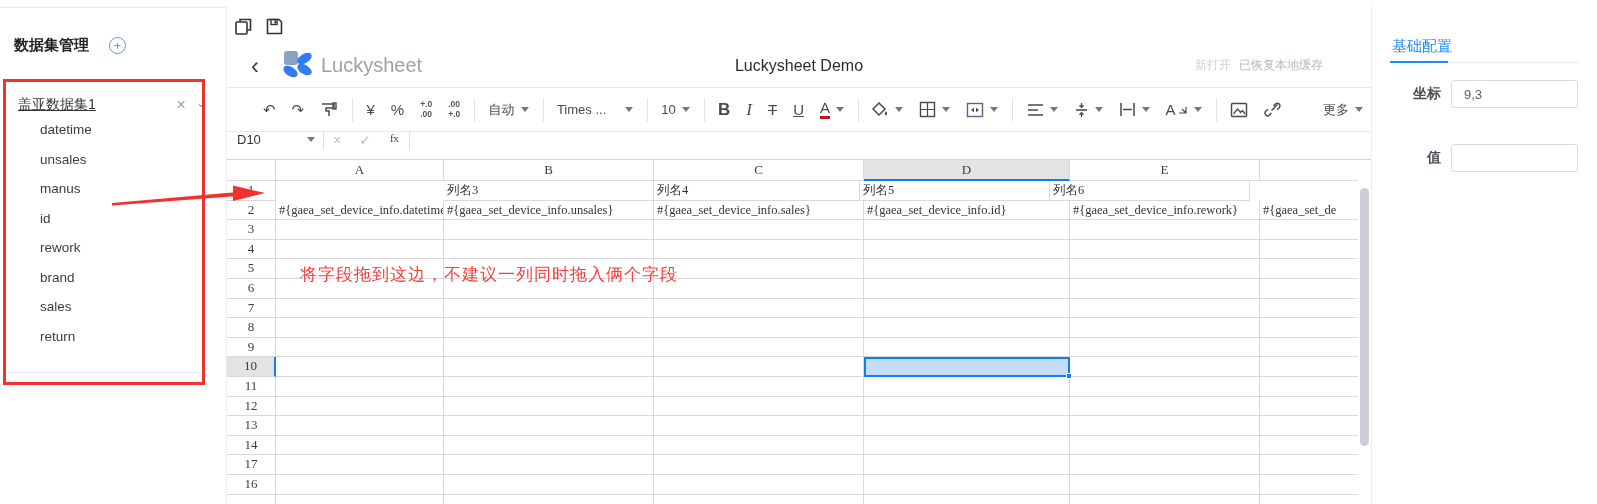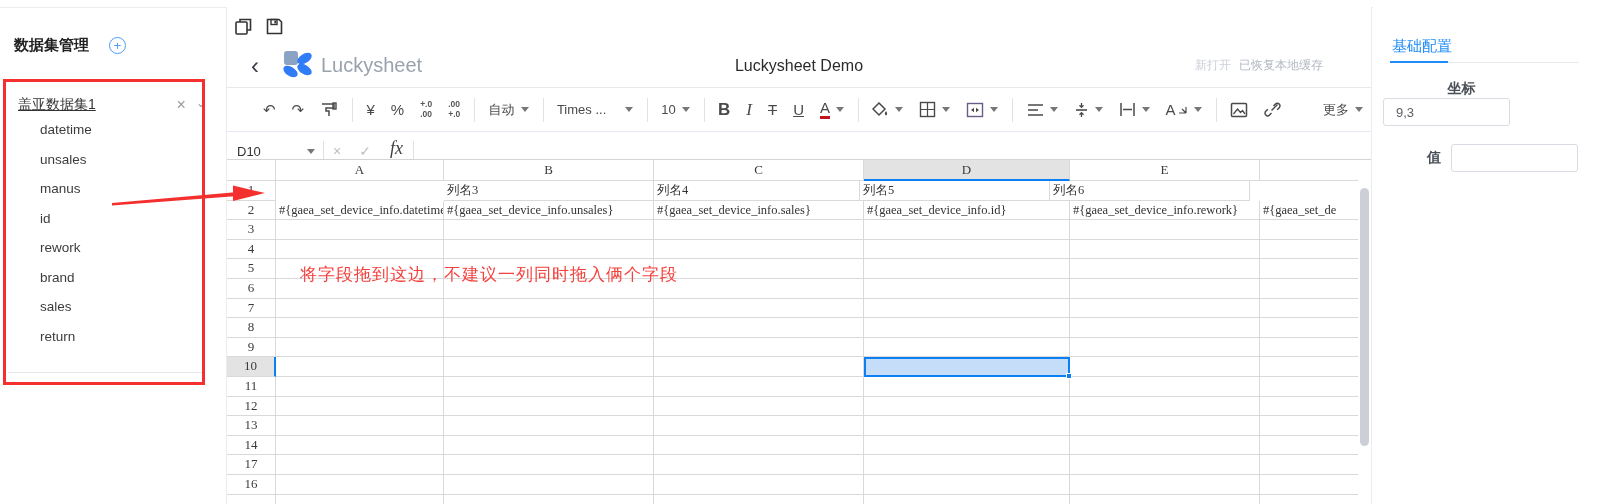--- a/index.html
+++ b/index.html
@@ -50,26 +50,26 @@
   .dec-icon { display:flex; flex-direction:column; font-size:8.5px; line-height:1.1; font-weight:bold; color:#555; }
   .b-bold { font-weight:bold; font-size:17px; }
   .b-italic { font-style:italic; font-family:"Liberation Serif",serif; font-size:17px; }
   .b-strike { text-decoration:line-through; font-size:15px; }
   .b-under { text-decoration:underline; font-size:15px; }
   .b-color { font-size:15px; border-bottom:3px solid #c0131c; line-height:1.1; }
   .font-dd { width:62px; overflow:hidden; text-align:left; }
   .more-btn { margin-left:26px; font-size:13px; }
 
   
-  .formula-bar { position:absolute; left:0; top:125px; width:100%; height:28px; border-bottom:1px solid #d4d4d4; display:flex; align-items:flex-end; }
+  .formula-bar { position:absolute; left:0; top:125px; width:100%; height:28px; border-bottom:1px solid #d4d4d4; display:flex; align-items:flex-start; }
   .ref-box { width:96px; padding-left:10px; font-size:13px; color:#333; display:flex; align-items:center; }
   .ref-box .caret { margin-left:auto; margin-right:8px; }
   .fdiv { width:1px; height:18px; background:#e0e0e0; }
   .fx-cancel,.fx-ok { color:#bdbdbd; font-size:14px; padding:0 9px; }
-  .fx-label { font-style:italic; font-family:"Liberation Serif",serif; font-size:18px; color:#404040; padding:0 10px; }
+  .fx-label { font-family:"Liberation Serif",serif; font-size:11px; color:#404040; padding:0 10px; }
   .formula-input { flex:1; height:100%; border:none; outline:none; font-size:13px; margin-left:10px; }
 
   
   .grid { position:absolute; left:0; top:153px; width:1131px; height:344px; overflow:hidden;
     font-family:"Liberation Serif","DejaVu Serif",serif; }
   .grid-row { display:flex; height:19.6px; }
   .grid-row.header-row { height:21px; }
   .gcell { flex:none; border-right:1px solid #d9d9d9; border-bottom:1px solid #d9d9d9; background:#fff;
     overflow:hidden; white-space:nowrap; font-size:12.5px; line-height:18px; padding-left:3px; }
   .col-header,.row-header,.corner-cell { text-align:center; padding-left:0; font-size:13px; color:#3b3b3b; line-height:20px; }
@@ -83,21 +83,21 @@
 
   .vscroll { position:absolute; left:1133px; top:155px; width:9px; height:340px; }
   .vscroll .thumb { margin-top:26px; height:258px; width:9px; background:#ccd0d6; border-radius:5px; }
 
   
   .config-panel { position:absolute; left:1373px; top:7px; width:224px; height:497px; background:#fff; }
   .cfg-title { position:absolute; left:19px; top:30px; font-size:15px; color:#1f8cf9; cursor:pointer; }
   .cfg-title-bar { position:absolute; left:17px; top:54px; width:58px; height:2px; background:#1f8cf9; }
   .cfg-title-line { position:absolute; left:17px; top:55px; width:189px; height:1px; background:#e8ebf0; }
   .cfg-row { position:absolute; left:0; display:flex; align-items:center; }
-  .cfg-row.r1 { top:73px;flex-direction:column; } .cfg-row.r2 { top:137px; }
+  .cfg-row.r1 { top:73px; } .cfg-row.r2 { top:137px; }
   .cfg-label { width:68px; text-align:right; font-size:14px; font-weight:bold; color:#4a4f57; }
   .cfg-input { margin-left:10px; width:127px; height:28px; border:1px solid #d9dce3; border-radius:3px;
     font-size:13px; color:#5a5f66; padding-left:12px; outline:none; font-family:"Liberation Sans",sans-serif; }
 </style>
 </head>
 <body>
 
 <div class="top-line"></div>
 
 <div class="sidebar">

